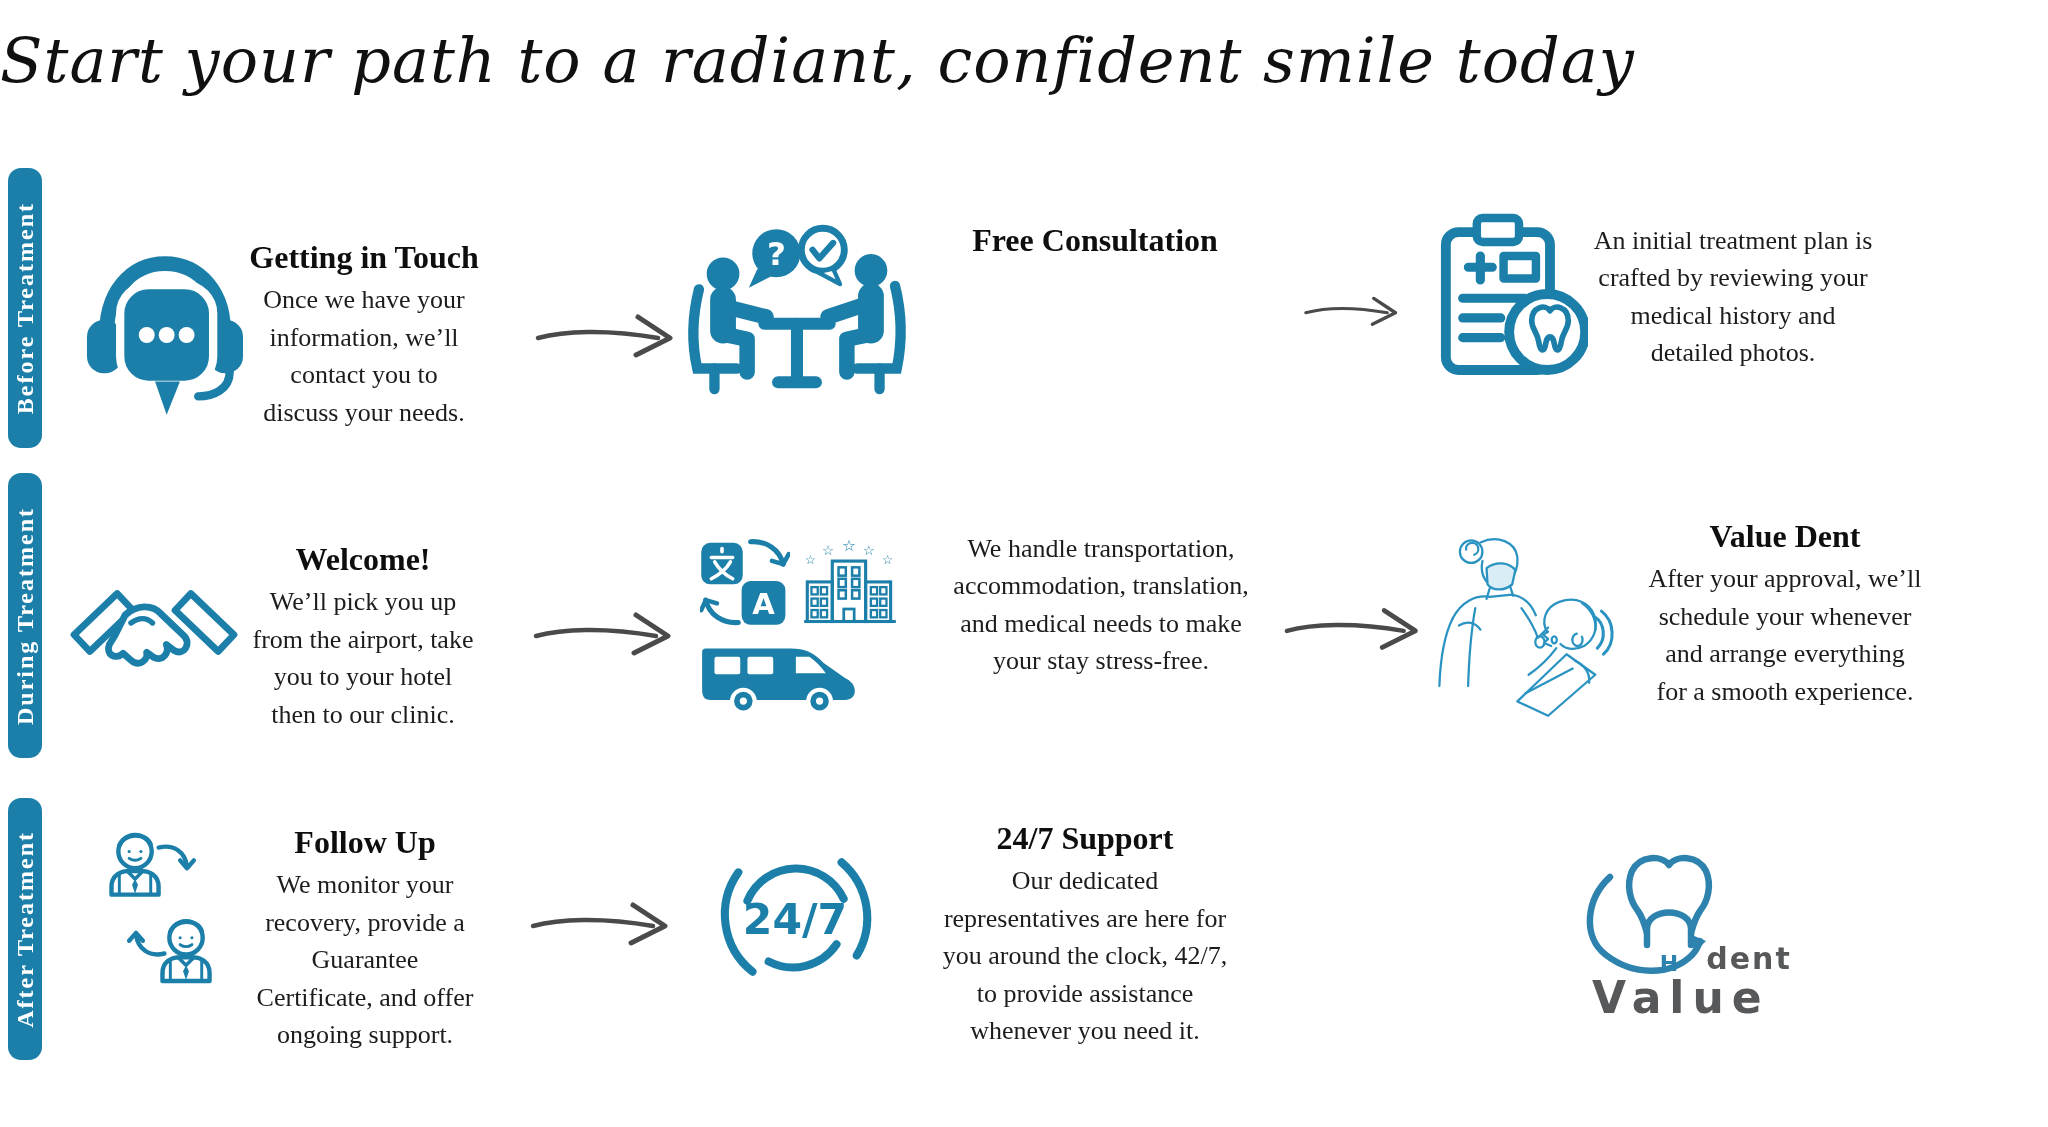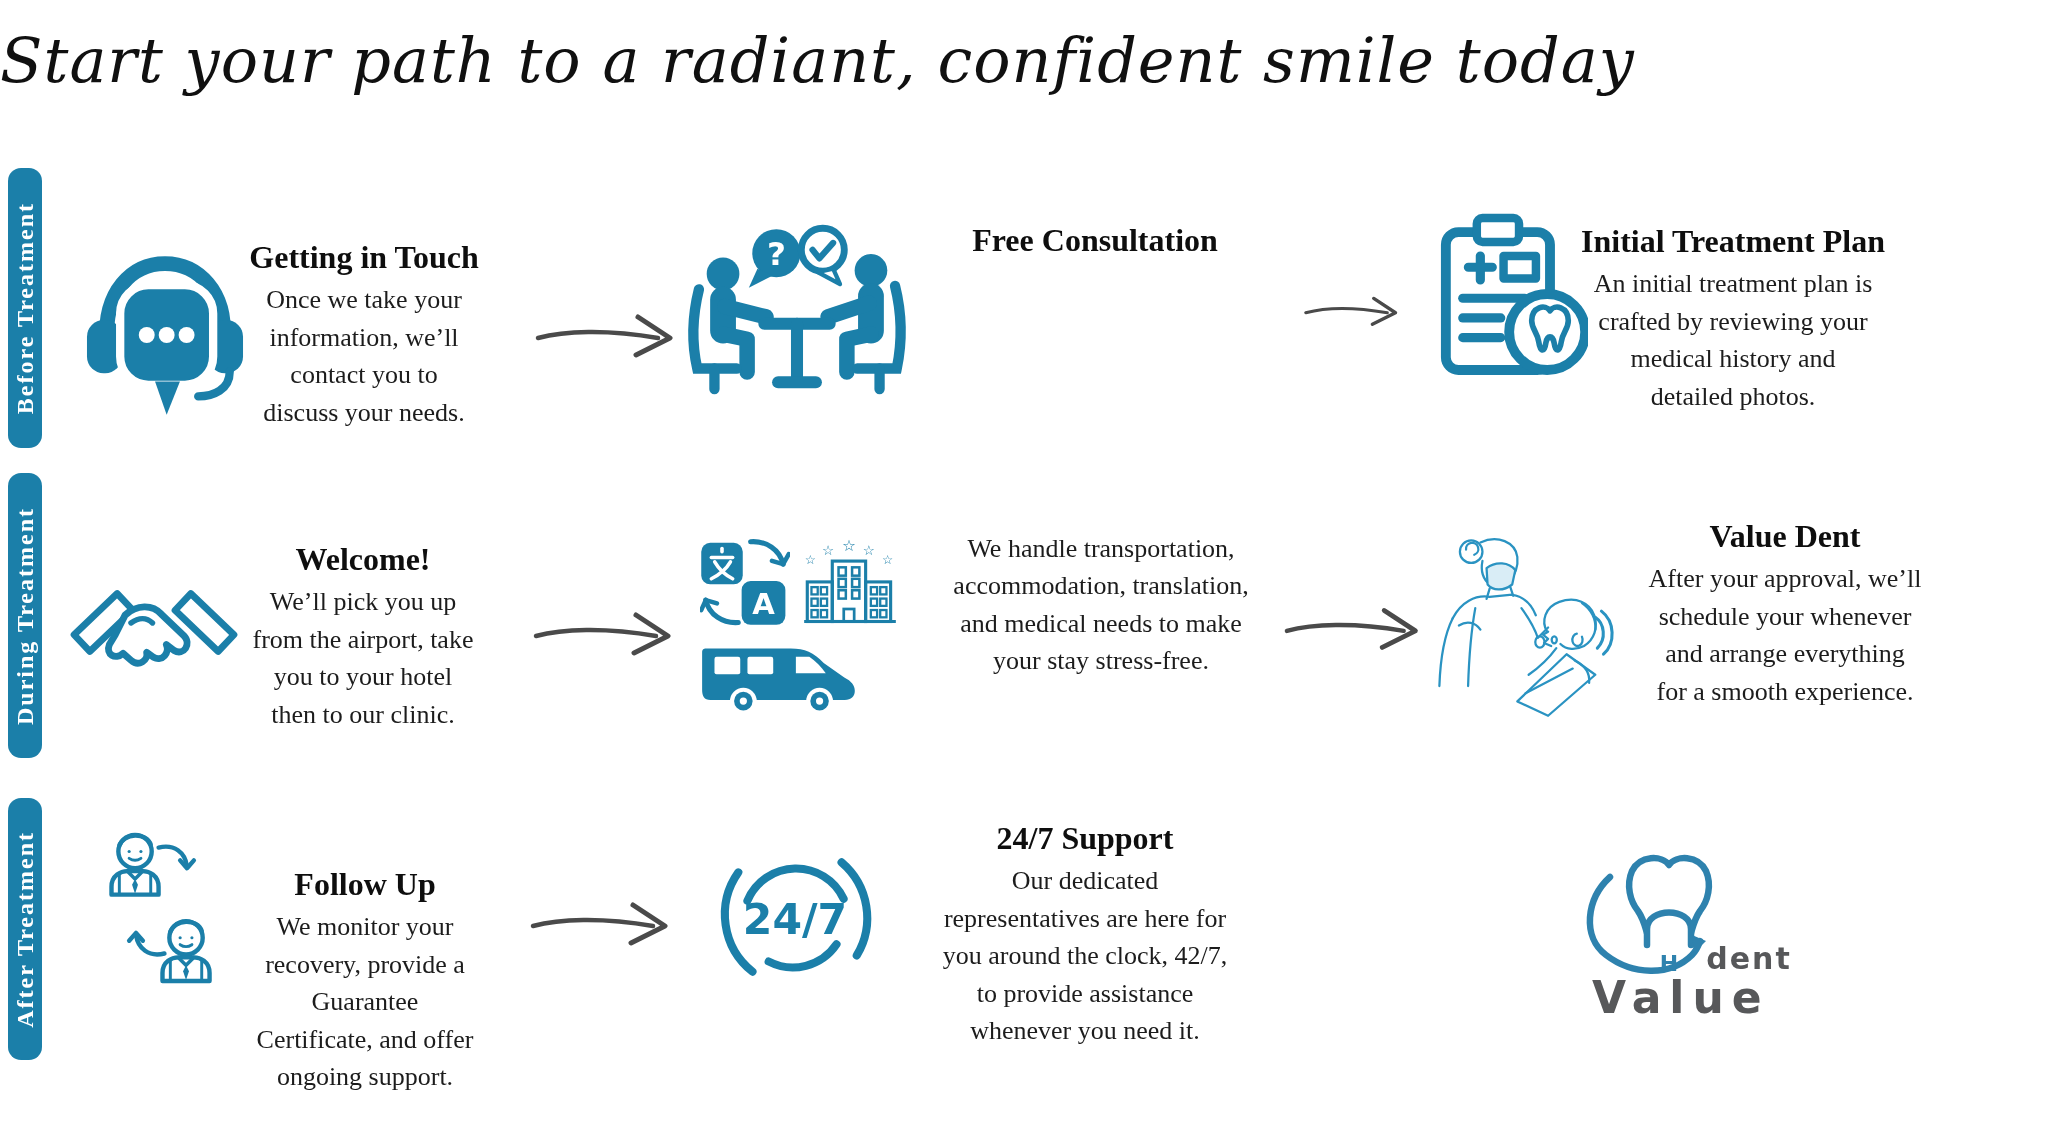--- a/index.html
+++ b/index.html
@@ -62,21 +62,21 @@
     <path d="M89,78 C89,89 79,93 70,93" stroke="currentColor" stroke-width="5" fill="none" stroke-linecap="round"></path>
     <rect x="23" y="26" width="56" height="60" rx="17" fill="currentColor" stroke="#fff" stroke-width="5"></rect>
     <circle cx="39" cy="56" r="4.8" fill="#fff"></circle>
     <circle cx="51" cy="56" r="4.8" fill="#fff"></circle>
     <circle cx="63" cy="56" r="4.8" fill="#fff"></circle>
     <path d="M44,84 L51,104 L59,84 Z" fill="currentColor"></path>
   </svg>
 
   <div class="step-text" style="left:154px;top:238px;width:420px">
     <div class="step-title">Getting in Touch</div>
-    <div class="step-desc">Once we take your
+    <div class="step-desc">Once we have your
 information, we’ll
 contact you to
 discuss your needs.</div>
   </div>
 
   <svg class="arrow" style="left:533px;top:308px" width="152" height="52" viewBox="0 0 150 52">
       <use href="#hand-arrow"></use>
     </svg>
 
   <svg class="icon" style="left:668px;top:224px" width="258" height="172" viewBox="0 0 150 100">
@@ -123,21 +123,20 @@
       <rect x="48" y="34" width="23" height="16" stroke-width="6"></rect>
       <path d="M19,64 h44" stroke-width="6.5"></path>
       <path d="M19,78 h27" stroke-width="6.5"></path>
       <path d="M19,92 h27" stroke-width="6.5"></path>
     </g>
     <circle cx="79" cy="88" r="27" fill="#fff" stroke="currentColor" stroke-width="7"></circle>
     <path d="M68,80 C68,70 78,68 81,73 C84,68 94,70 94,80 C94,86 90,88 89,95 C88,102 85,103 84,96 C83,90 79,90 78,96 C77,103 74,102 73,95 C72,88 68,86 68,80 Z" fill="none" stroke="currentColor" stroke-width="4" stroke-linejoin="round"></path>
   </svg>
 
   <div class="step-text" style="left:1523px;top:222px;width:420px">
-    <div class="step-title">Initial Treatment Plan</div>
     <div class="step-desc">An initial treatment plan is
 crafted by reviewing your
 medical history and
 detailed photos.</div>
   </div>
 
   <svg class="icon" style="left:68px;top:572px" width="172" height="152" viewBox="0 0 175 155">
     <g stroke="currentColor" stroke-width="7" fill="#fff" stroke-linejoin="round" stroke-linecap="round">
       <path d="M6,64 L50,22 L66,39 L22,81 Z"></path>
       <path d="M125,22 L169,64 L153,81 L109,39 Z"></path>
@@ -298,21 +297,21 @@
         <path d="M50,60 L47,66 L50,75 L53,66 Z" fill="currentColor" stroke="none"></path>
         <path d="M34,55 L34,75 M66,55 L66,75" stroke-width="3"></path>
       </g>
       <path d="M74,28 C90,24 101,33 103,47"></path>
       <path d="M96,41 L103,49 L110,41"></path>
       <path d="M80,136 C64,140 53,131 51,117"></path>
       <path d="M44,123 L51,115 L58,123"></path>
     </g>
   </svg>
 
-  <div class="step-text" style="left:155px;top:865px;width:420px">
+  <div class="step-text" style="left:155px;top:823px;width:420px">
     <div class="step-title">Follow Up</div>
     <div class="step-desc">We monitor your
 recovery, provide a
 Guarantee
 Certificate, and offer
 ongoing support.</div>
   </div>
 
   <svg class="arrow" style="left:527px;top:896px" width="154" height="52" viewBox="0 0 150 52">
       <use href="#hand-arrow"></use>

